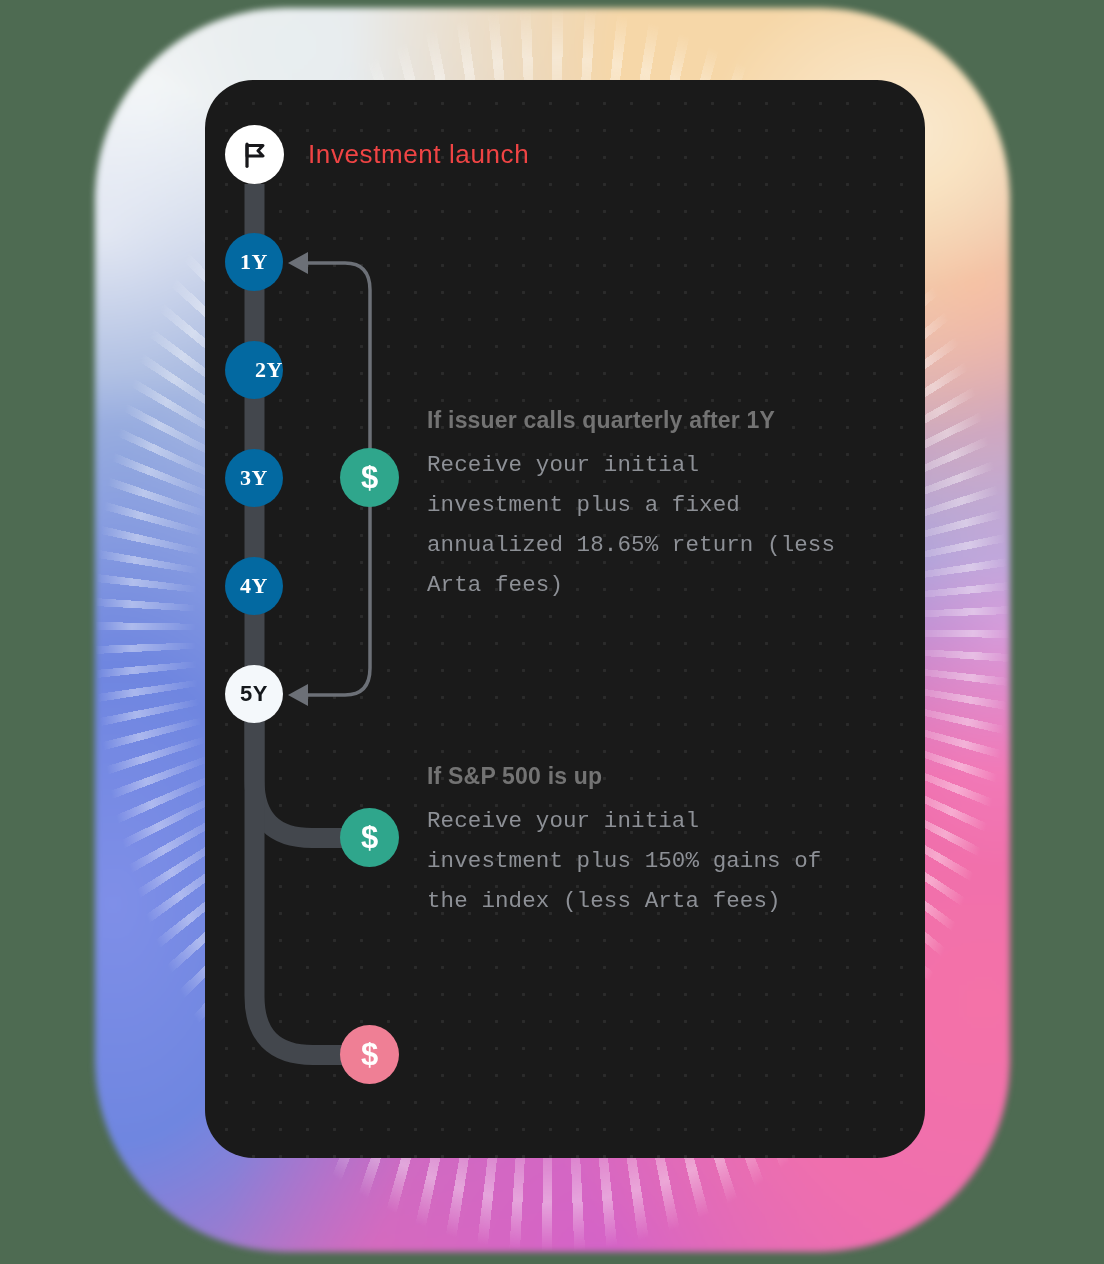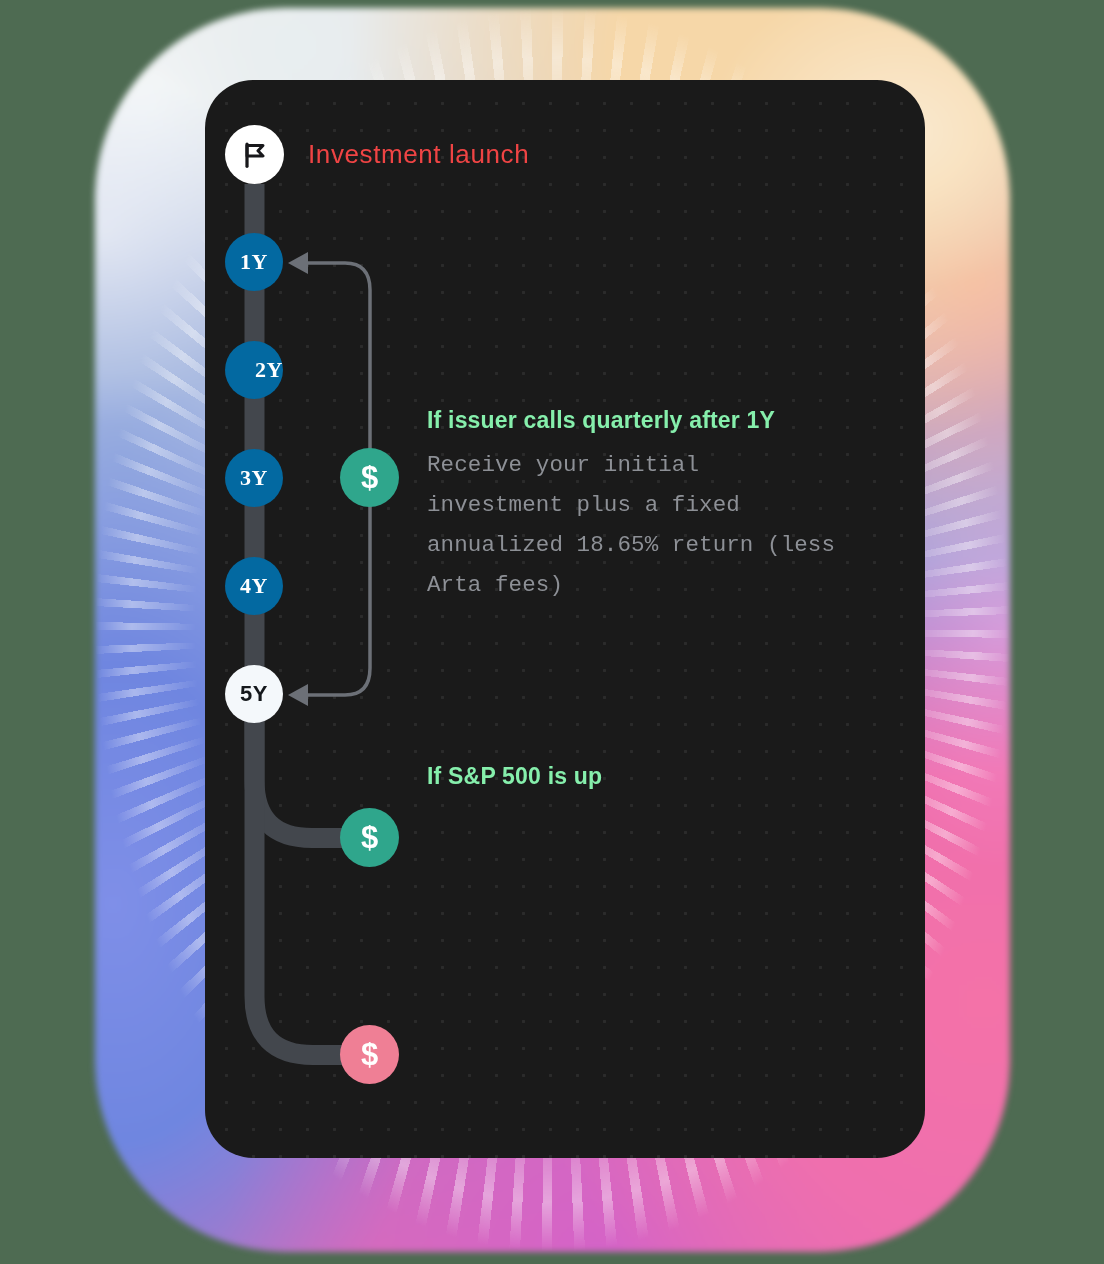--- a/index.html
+++ b/index.html
@@ -85,21 +85,21 @@
     position:absolute; width:59px; height:59px; border-radius:50%;
     display:flex; align-items:center; justify-content:center;
     color:#fff; font-size:31px; font-weight:600; line-height:1;
   }
   .money.teal{ background:#2fa68c; }
   .money.pink{ background:#ef7f95; }
 
   
   .block{ position:absolute; width:420px; }
   .block .b-title{
-    color:#86efac; font-size:23px; font-weight:700; letter-spacing:.2px;
+    color:#737373; font-size:23px; font-weight:700; letter-spacing:.2px;
     margin-bottom:11px; white-space:nowrap;
   }
   .block .b-body{
     color:#8d9096; font-size:22.5px; font-weight:400; line-height:40px; letter-spacing:.1px;font-family:Liberation Mono, monospace;
   }
 </style>
 </head>
 <body>
 
 <div id="stage">
@@ -162,17 +162,18 @@
       <span>$</span>
     </div>
 
     <div class="block" style="left:222px; top:327px;">
       <div class="b-title">If issuer calls quarterly after 1Y</div>
       <div class="b-body">Receive your initial investment plus a fixed annualized 18.65% return (less Arta fees)</div>
     </div>
 
     <div class="block" style="left:222px; top:683px;">
       <div class="b-title">If S&amp;P 500 is up</div>
+      <div class="b-body">Receive your initial investment plus 150% gains of the index (less Arta fees)</div>
     </div>
 
 
   </div>
 </div>
 
 </body></html>

